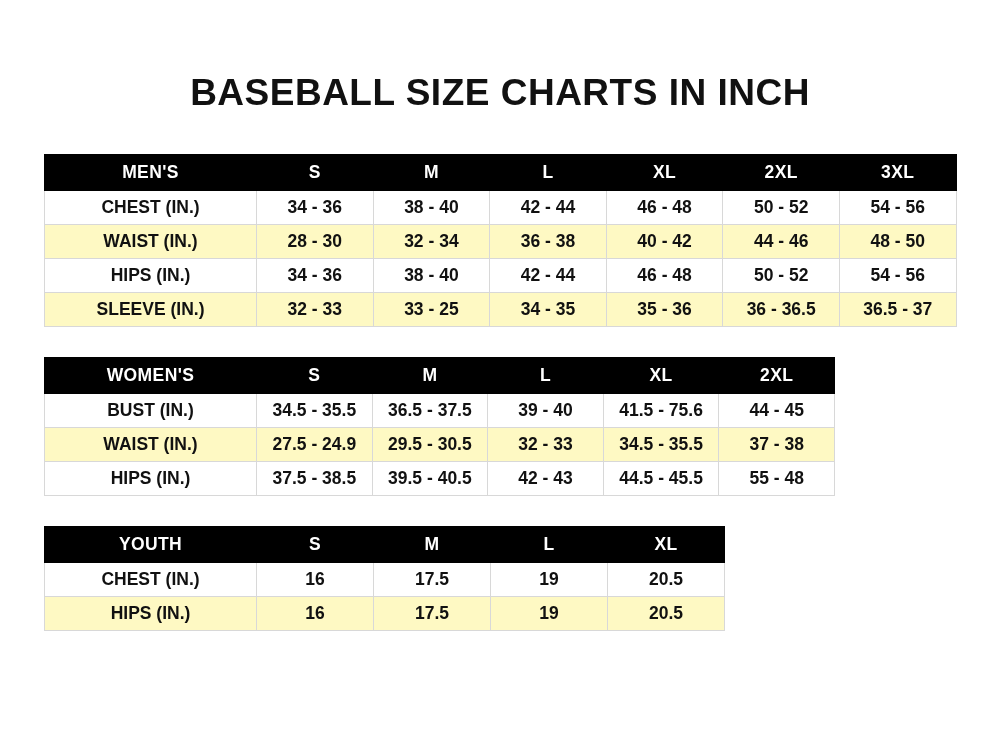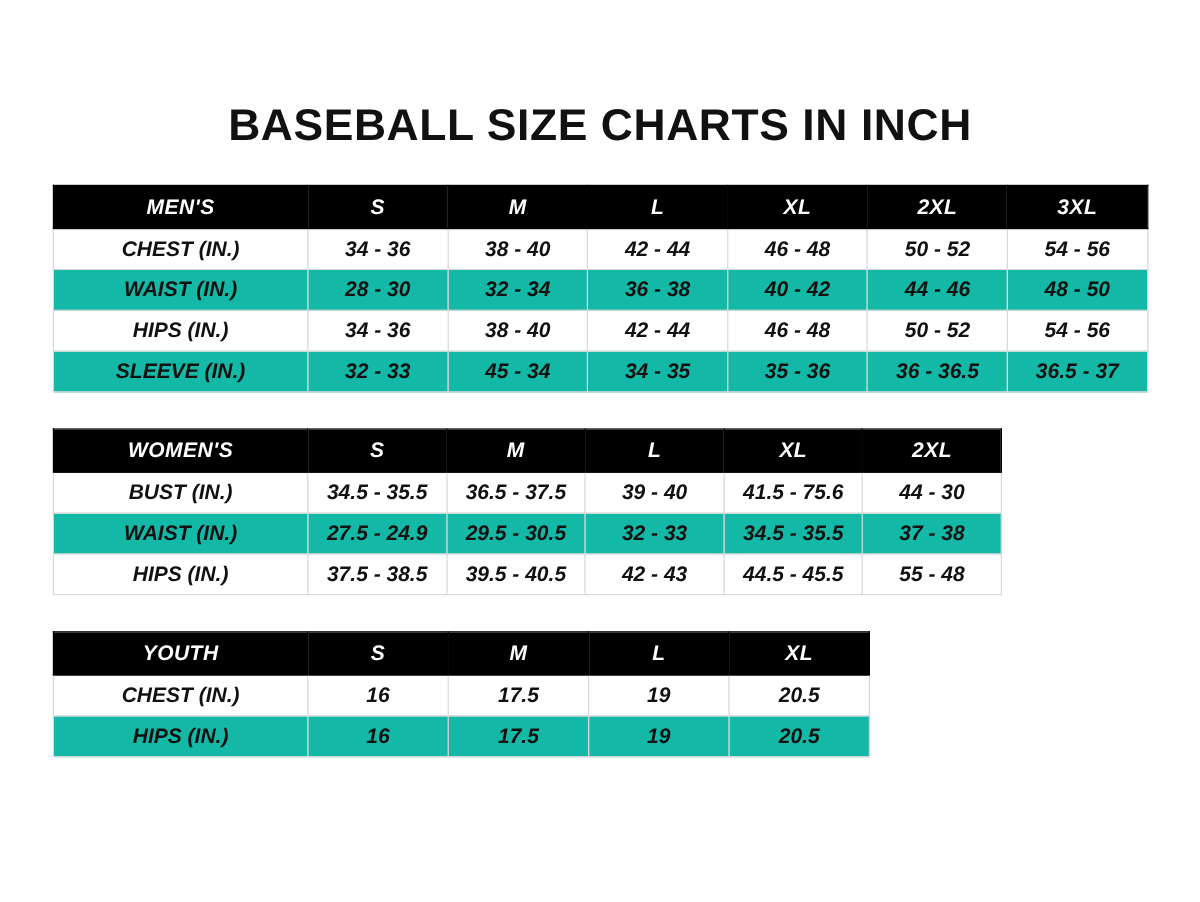--- a/index.html
+++ b/index.html
@@ -18,28 +18,27 @@
     position: relative;
     width: 1000px;
     height: 752px;
     box-sizing: border-box;
   }
   .title {
     text-align: center;
     font-size: 37px;
     font-weight: bold;
     letter-spacing: 0.5px;
-    margin: 12px;
+    margin: 0;
     padding-top: 72px;
     color: #111111;
   }
   .tables {
     padding: 0 44px;
-    margin-top: 28px;
-    font-style: italic;
+    margin-top: 40px;
   }
   table {
     border-collapse: collapse;
     table-layout: fixed;
     font-size: 17px;
     font-weight: bold;
   }
   table.men {
     width: 912px;
   }
@@ -65,21 +64,21 @@
   tbody td {
     border: 1px solid #d8d8d8;
     padding: 6px 4px;
     text-align: center;
     background: #ffffff;
     color: #111111;
     font-size: 17.5px;
     white-space: nowrap;
   }
   tbody tr.alt td {
-    background: #14b8a6;
+    background: #fef9c3;
     text-align: center;
   }
   tbody td.label-col {
     text-align: center;
   }
   .spacer-sm {
     height: 30px;
   }
   
   table.men col.c0 { width: 212px; }
@@ -143,21 +142,21 @@
           <td>34 - 36</td>
           <td>38 - 40</td>
           <td>42 - 44</td>
           <td>46 - 48</td>
           <td>50 - 52</td>
           <td>54 - 56</td>
         </tr>
         <tr class="alt">
           <td class="label-col">SLEEVE (IN.)</td>
           <td>32 - 33</td>
-          <td>45 - 34</td>
+          <td>33 - 25</td>
           <td>34 - 35</td>
           <td>35 - 36</td>
           <td>36 - 36.5</td>
           <td>36.5 - 37</td>
         </tr>
       </tbody>
     </table>
 
     <div class="spacer-sm"></div>
 
@@ -180,21 +179,21 @@
           <th>2XL</th>
         </tr>
       </thead>
       <tbody>
         <tr>
           <td class="label-col">BUST (IN.)</td>
           <td>34.5 - 35.5</td>
           <td>36.5 - 37.5</td>
           <td>39 - 40</td>
           <td>41.5 - 75.6</td>
-          <td>44 - 30</td>
+          <td>44 - 45</td>
         </tr>
         <tr class="alt">
           <td class="label-col">WAIST (IN.)</td>
           <td>27.5 - 24.9</td>
           <td>29.5 - 30.5</td>
           <td>32 - 33</td>
           <td>34.5 - 35.5</td>
           <td>37 - 38</td>
         </tr>
         <tr>

